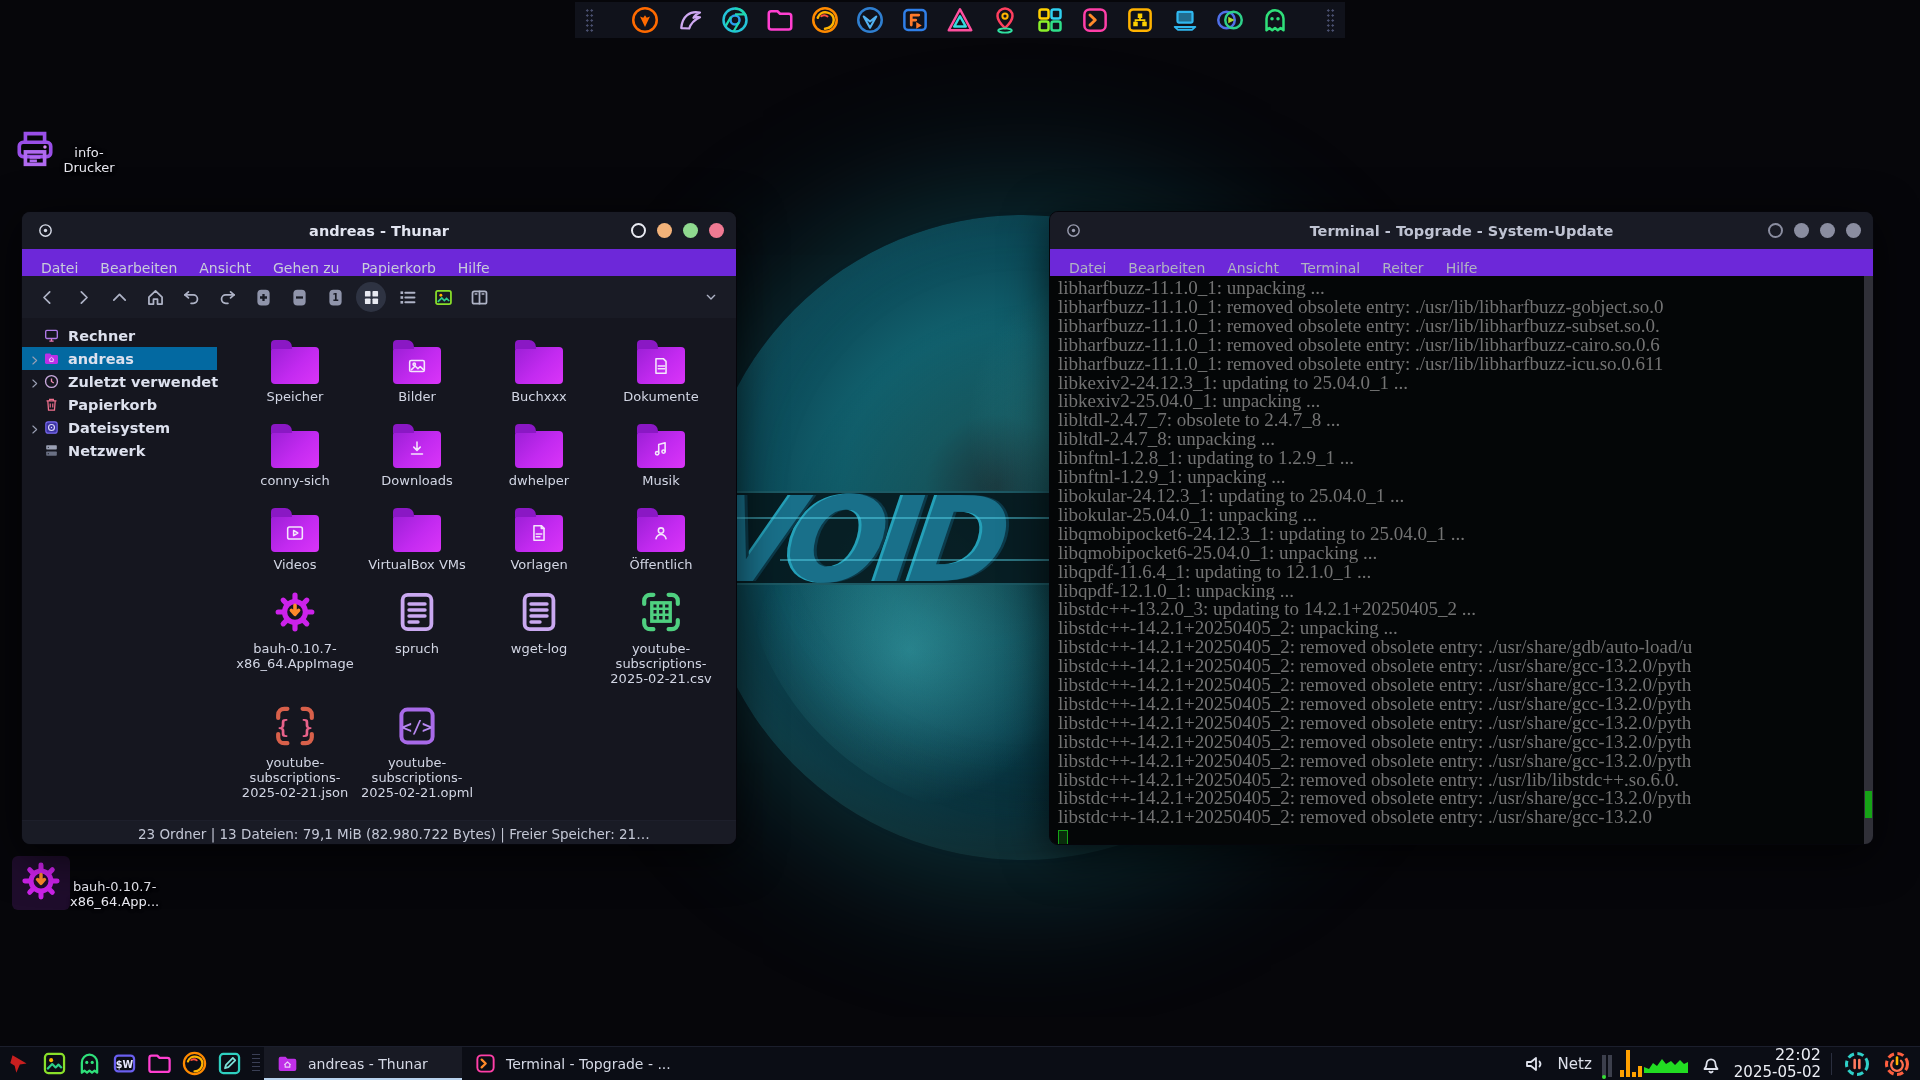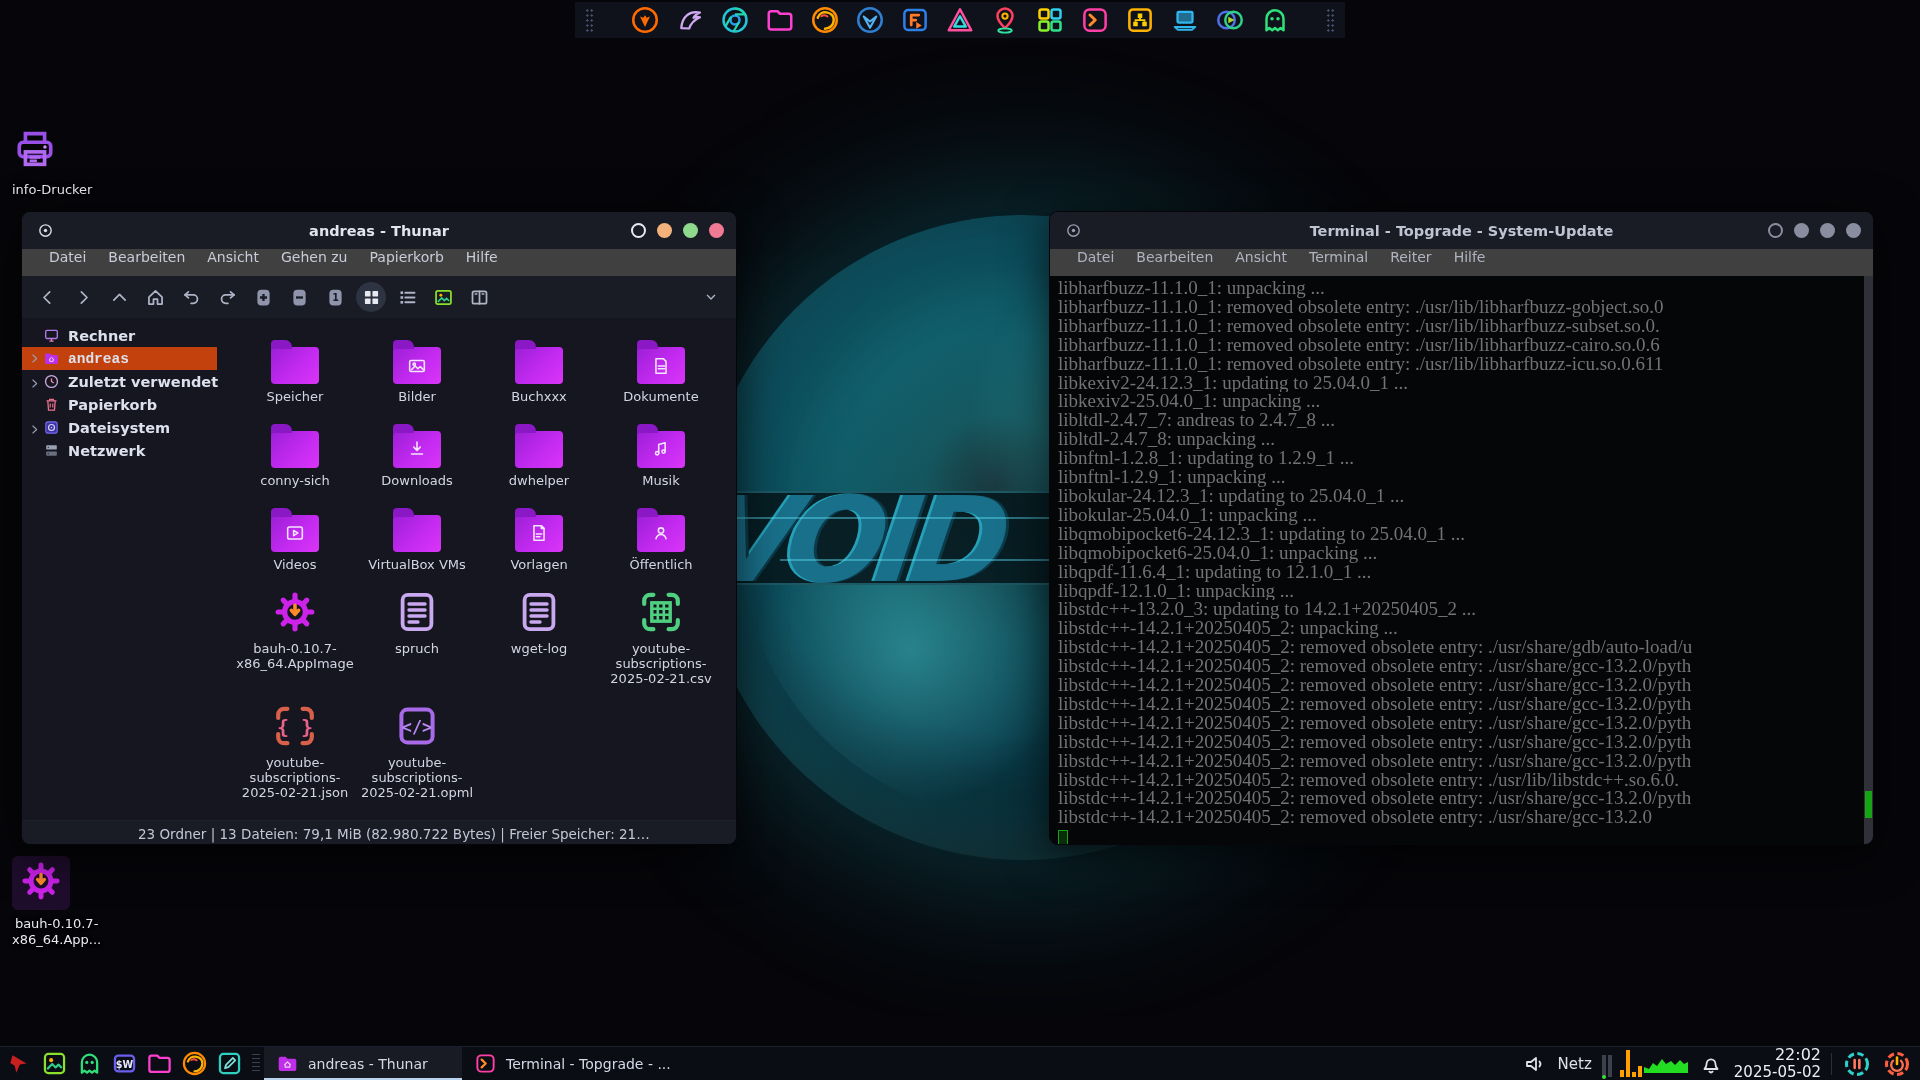--- a/index.html
+++ b/index.html
@@ -42,37 +42,37 @@
   .title { flex:1; text-align:center; font-size:14.5px; font-weight:bold; color:#e2e5f0; }
   .inactive .title { color:#bfc3d2; }
   .win-btns { position:absolute; right:12px; top:11px; display:flex; gap:11px; }
   .wbtn { width:15px; height:15px; border-radius:50%; }
   .wbtn.hollow { border:2px solid #e8eaf2; background:transparent; }
   .wbtn.orange { background:#f2b279; }
   .wbtn.green  { background:#8fd98f; }
   .wbtn.pink   { background:#f07a93; }
   .wbtn.ghollow{ border:2px solid #8a8da0; background:transparent; }
   .wbtn.gray   { background:#8a8da0; }
-  .menubar { height:27px; background:#404040; display:flex; align-items:flex-start; padding-left:16px; }
+  .menubar { height:27px; background:#6d28d9; display:flex; align-items:flex-end; padding-left:8px; }
   .menu-item { font-size:14px; color:#c8ccda; padding:0 11px; cursor:pointer; }
   .inactive .menu-item { color:#b0b4c2; }
 
   
   #thunar { left:21px; top:211px; width:716px; height:634px; }
   .toolbar { height:42px; background:#191b25; display:flex; align-items:center; padding:0 10px; gap:6px; position:relative; }
   .tb-btn { width:30px; height:30px; display:flex; align-items:center; justify-content:center; border-radius:50%;
     color:#aeb3c6; cursor:pointer; }
   .tb-btn svg { width:21px; height:21px; }
   .tb-btn.active { background:#2e3342; color:#fff; }
   .tb-expander { position:absolute; right:10px; color:#aeb3c6; }
   .tb-expander svg { width:16px; height:16px; }
   .thunar-body { display:flex; height:502px; }
   .sidebar { width:196px; background:#15161f; border-right:1px solid #22253300; padding-top:6px; flex:0 0 auto; }
   .side-row { height:23px; display:flex; align-items:center; padding-left:6px; cursor:pointer; }
-  .side-row.selected { background:#c2410c;font-family:Liberation Mono, monospace; }
+  .side-row.selected { background:#0369a1; }
   .side-chev { width:13px; height:13px; color:#9ba0b4; margin-right:2px; flex:0 0 auto; }
   .side-chev svg { width:13px; height:13px; }
   .side-chev.empty { visibility:hidden; }
   .side-ico { width:17px; height:17px; margin-right:8px; flex:0 0 auto; }
   .side-ico svg { width:17px; height:17px; }
   .side-label { font-size:14.5px; font-weight:bold; color:#dde1ee; white-space:nowrap; }
   .files { flex:1; padding:16px 6px 0 16px; display:grid; grid-template-columns:repeat(4,122px); row-gap:13px;
     justify-items:center; align-content:start; }
   .file-item { width:120px; display:flex; flex-direction:column; align-items:center; cursor:pointer; }
   .ficon { height:52px; display:flex; align-items:flex-end; justify-content:center; position:relative; }
@@ -92,21 +92,21 @@
   #terminal { left:1049px; top:211px; width:825px; height:634px; }
   .term-content { position:relative; height:570px; background:rgba(2,4,5,.88); padding:3px 0 0 8px; overflow:hidden; }
   .tline { font-family:Liberation Serif, serif; font-size:19px; line-height:18.9px; color:#737373;
     white-space:pre; overflow:hidden; width:805px; }
   .cursor { display:inline-block; width:10px; height:16px; border:1.6px solid #16a316; background:rgba(22,163,22,.25);
     vertical-align:text-bottom; }
   .term-scroll { position:absolute; right:0; top:0; width:9px; height:100%; background:#303038; }
   .term-thumb { position:absolute; right:1px; bottom:28px; width:7px; height:27px; background:#16a316; }
 
   
-  .desk-icon { position:absolute; width:108px; display:flex; flex-direction:column; align-items:flex-start; cursor:pointer; }
+  .desk-icon { position:absolute; width:108px; display:flex; flex-direction:row; align-items:flex-end; cursor:pointer; }
   .desk-icon svg { width:46px; height:46px; }
   .desk-label { margin-top:6px; font-size:13px; color:#e9e9f2; text-align:center; line-height:1.2;
     text-shadow:0 1px 3px #000, 0 0 4px #000; }
   #desk-bauh .icon-wrap { background:rgba(150,50,200,.18); border-radius:6px; padding:2px 6px; }
 
   
   .taskbar { position:absolute; left:0; bottom:0; width:1920px; height:34px; background:#0b0d15;
     border-top:1px solid #1b1e2c; display:flex; align-items:center; }
   .tb-left { display:flex; align-items:center; gap:5px; padding-left:4px; }
   .tb-launch { width:30px; height:30px; display:flex; align-items:center; justify-content:center; cursor:pointer; }
@@ -650,21 +650,21 @@
       </div>
     <div class="term-content">
       <div id="term-lines">
           <div class="tline">libharfbuzz-11.1.0_1: unpacking ...</div>
           <div class="tline">libharfbuzz-11.1.0_1: removed obsolete entry: ./usr/lib/libharfbuzz-gobject.so.0</div>
           <div class="tline">libharfbuzz-11.1.0_1: removed obsolete entry: ./usr/lib/libharfbuzz-subset.so.0.</div>
           <div class="tline">libharfbuzz-11.1.0_1: removed obsolete entry: ./usr/lib/libharfbuzz-cairo.so.0.6</div>
           <div class="tline">libharfbuzz-11.1.0_1: removed obsolete entry: ./usr/lib/libharfbuzz-icu.so.0.611</div>
           <div class="tline">libkexiv2-24.12.3_1: updating to 25.04.0_1 ...</div>
           <div class="tline">libkexiv2-25.04.0_1: unpacking ...</div>
-          <div class="tline">libltdl-2.4.7_7: andreas to 2.4.7_8 ...</div>
+          <div class="tline">libltdl-2.4.7_7: obsolete to 2.4.7_8 ...</div>
           <div class="tline">libltdl-2.4.7_8: unpacking ...</div>
           <div class="tline">libnftnl-1.2.8_1: updating to 1.2.9_1 ...</div>
           <div class="tline">libnftnl-1.2.9_1: unpacking ...</div>
           <div class="tline">libokular-24.12.3_1: updating to 25.04.0_1 ...</div>
           <div class="tline">libokular-25.04.0_1: unpacking ...</div>
           <div class="tline">libqmobipocket6-24.12.3_1: updating to 25.04.0_1 ...</div>
           <div class="tline">libqmobipocket6-25.04.0_1: unpacking ...</div>
           <div class="tline">libqpdf-11.6.4_1: updating to 12.1.0_1 ...</div>
           <div class="tline">libqpdf-12.1.0_1: unpacking ...</div>
           <div class="tline">libstdc++-13.2.0_3: updating to 14.2.1+20250405_2 ...</div>

